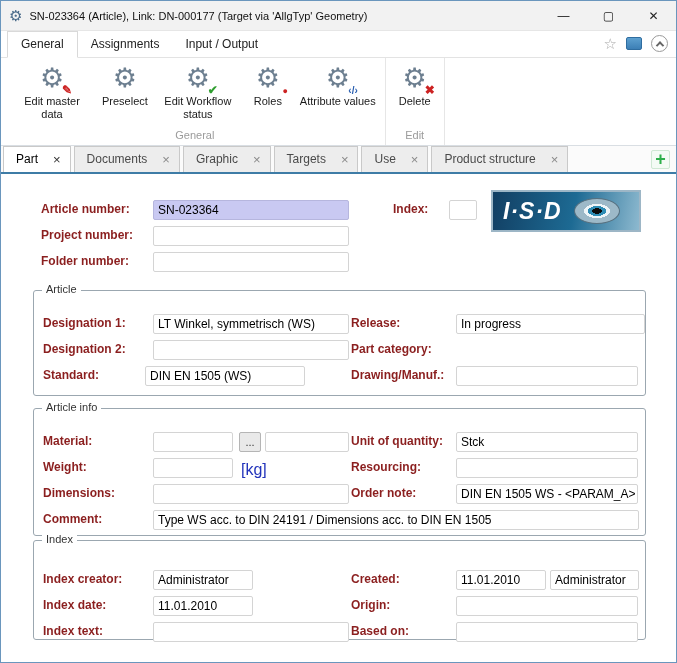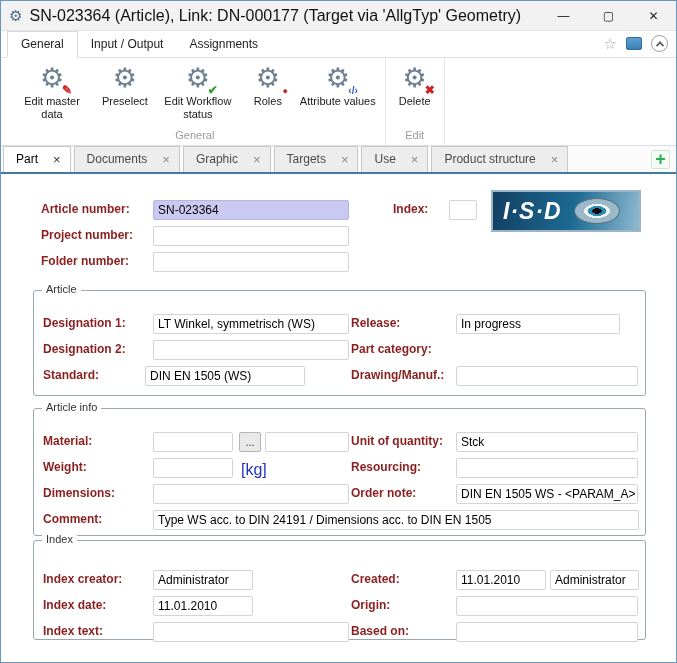--- a/index.html
+++ b/index.html
@@ -3,21 +3,21 @@
 <meta charset="utf-8">
 <style>
   *{box-sizing:border-box;margin:0;padding:0}
   html,body{width:677px;height:663px}
   body{font-family:"Liberation Sans",sans-serif;background:#fff}
   .window{width:677px;height:663px;border:1px solid #6a96bd;display:flex;flex-direction:column;background:#fff}
 
   
   .titlebar{flex:0 0 30px;display:flex;align-items:center;background:#f2f2f2;border-bottom:1px solid #e6e6e6}
   .app-icon{font-size:15px;color:#4a6b8a;margin:0 7px 0 8px}
-  .title-text{flex:1;font-size:16px;color:#111;white-space:nowrap;overflow:hidden}
+  .title-text{flex:1;font-size:11px;color:#111;white-space:nowrap;overflow:hidden}
   .winbtn{width:45px;height:29px;display:flex;align-items:center;justify-content:center;font-size:12px;color:#222;cursor:default}
 
   
   .ribbon-tabs{flex:0 0 27px;display:flex;align-items:flex-end;background:#fff;border-bottom:1px solid #e3e3e3;padding-left:6px;position:relative}
   .rtab{font-size:12px;padding:5px 13px 6px;color:#222}
   .rtab.active{border:1px solid #d9d9d9;border-bottom:1px solid #fff;margin-bottom:-1px;background:#fff}
   .rtabs-right{position:absolute;right:8px;top:4px;display:flex;align-items:center;gap:9px}
   .star{color:#a9a9a9;font-size:15px;line-height:1}
   .panel-ic{width:16px;height:13px;background:linear-gradient(#5da0d0,#3c7fb5);border:1px solid #2f6da0;border-radius:2px}
   .circle{width:17px;height:17px;border:1px solid #9a9a9a;border-radius:50%;display:flex;align-items:center;justify-content:center}
@@ -62,22 +62,22 @@
   <div class="titlebar">
     <span class="app-icon">⚙</span>
     <span class="title-text">SN-023364 (Article), Link: DN-000177 (Target via 'AllgTyp' Geometry)</span>
     <span class="winbtn">—</span>
     <span class="winbtn">▢</span>
     <span class="winbtn">✕</span>
   </div>
 
   <div class="ribbon-tabs">
     <span class="rtab active">General</span>
+    <span class="rtab">Assignments</span>
     <span class="rtab">Input / Output</span>
-    <span class="rtab">Assignments</span>
     <span class="rtabs-right">
       <span class="star">☆</span>
       <span class="panel-ic"></span>
       <span class="circle">
           <span class="chev"></span>
         </span>
     </span>
   </div>
 
   <div class="ribbon">
@@ -184,21 +184,21 @@
       <span class="isd-eye"></span>
     </div>
     <span class="lbl" style="left:40px;top:54px">Project number:</span>
     <div class="fld" style="left:152px;top:52px;width:196px"></div>
     <span class="lbl" style="left:40px;top:80px">Folder number:</span>
     <div class="fld" style="left:152px;top:78px;width:196px"></div>
 
     <span class="lbl" style="left:42px;top:142px">Designation 1:</span>
     <div class="fld" style="left:152px;top:140px;width:196px">LT Winkel, symmetrisch (WS)</div>
     <span class="lbl" style="left:350px;top:142px">Release:</span>
-    <div class="fld" style="left:455px;top:140px;width:164px">In progress</div>
+    <div class="fld" style="left:455px;top:140px;width:189px">In progress</div>
 
     <span class="lbl" style="left:42px;top:168px">Designation 2:</span>
     <div class="fld" style="left:152px;top:166px;width:196px"></div>
     <span class="lbl" style="left:350px;top:168px">Part category:</span>
 
     <span class="lbl" style="left:42px;top:194px">Standard:</span>
     <div class="fld" style="left:144px;top:192px;width:160px">DIN EN 1505 (WS)</div>
     <span class="lbl" style="left:350px;top:194px">Drawing/Manuf.:</span>
     <div class="fld" style="left:455px;top:192px;width:182px"></div>
 

